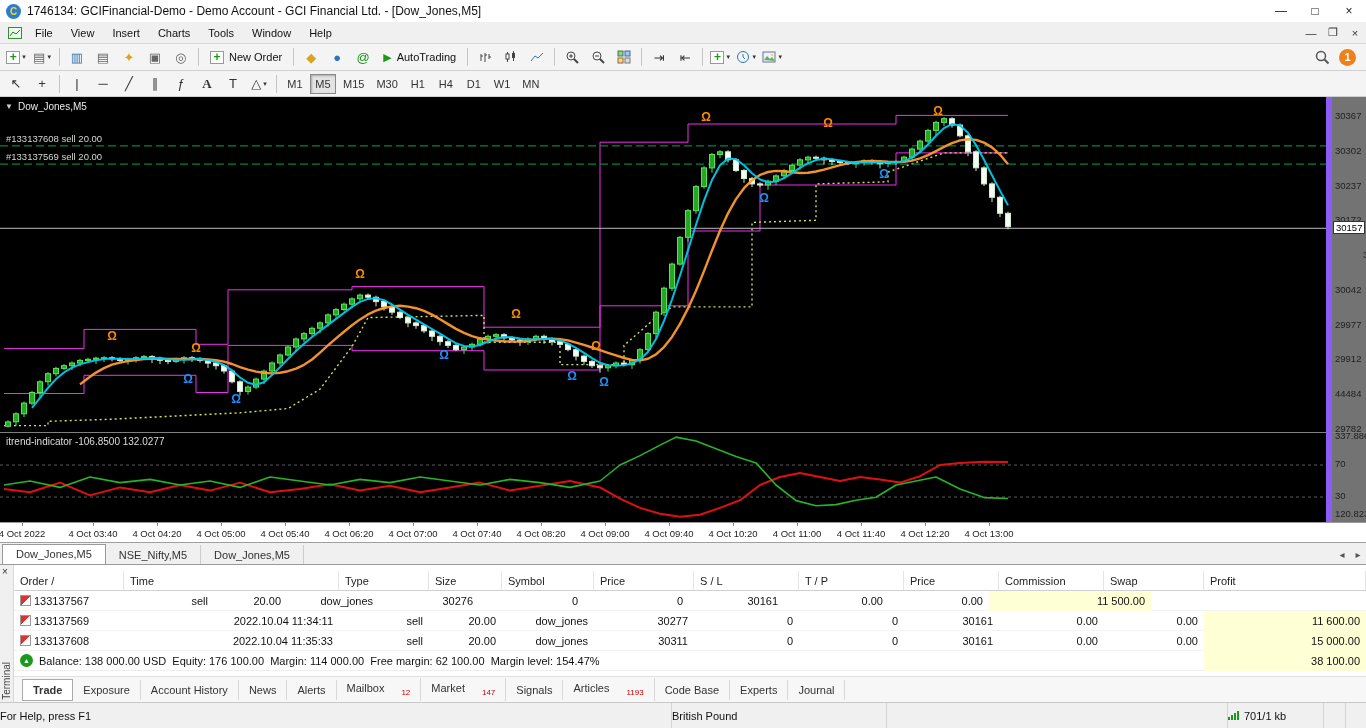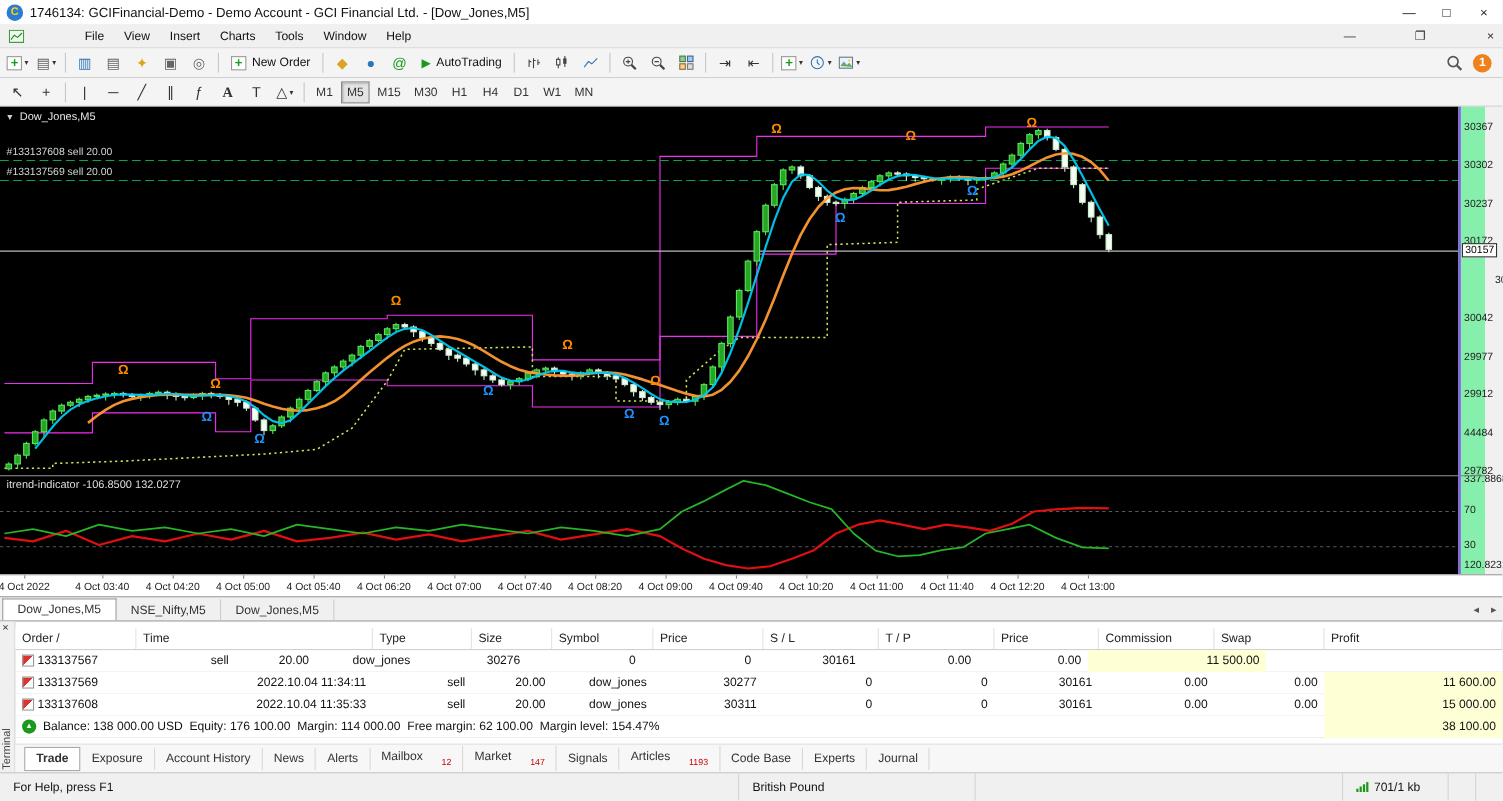--- a/index.html
+++ b/index.html
@@ -12,21 +12,21 @@
   button { border:none; background:transparent; padding:0; font:inherit; color:inherit; }
 
   
   .titlebar { height:22px; background:#fff; display:flex; align-items:center; padding-left:6px; font-size:12px; }
   .app-icon { width:15px; height:15px; border-radius:50%; background:#2b7cd3; color:#ffd700; font-weight:bold;
               font-size:10px; display:inline-flex; align-items:center; justify-content:center; margin-right:6px; }
   .title-text { white-space:nowrap; }
   .win-btn { width:34px; text-align:center; font-size:12px; color:#222; padding:2px 0; }
 
   
-  .menubar { height:22px; background:#f0f0f0; border-bottom:1px solid #d8d8d8; display:flex; align-items:center; padding-left:4px;gap:42px; }
+  .menubar { height:22px; background:#f0f0f0; border-bottom:1px solid #d8d8d8; display:flex; align-items:center; padding-left:4px; }
   .menu-chart-icon { margin:0 4px; display:inline-flex; }
   .menu-item { padding:3px 9px; color:#111; }
   .mdi-btn { width:22px; text-align:center; color:#333; font-size:11px; }
 
   
   .toolbar { display:flex; align-items:center; background:#f4f4f4; border-bottom:1px solid #d0d0d0; padding-left:3px; }
   #toolbar1 { height:27px; }
   #toolbar2 { height:26px; }
   .tb-btn { min-width:24px; height:22px; display:inline-flex; align-items:center; justify-content:center; margin:0 1px; }
   .tb-label-btn { display:inline-flex; align-items:center; gap:5px; padding:0 7px; height:22px; }
@@ -44,21 +44,21 @@
   .tf-btn.active { background:#e3e3e3; border:1px solid #8a8a8a; box-shadow:inset 1px 1px 2px rgba(0,0,0,.25); }
 
   
   #chart-area { position:absolute; top:97px; left:0; width:1326px; height:335px; background:#000; overflow:hidden; }
   #chart-area svg, #indicator-area svg { display:block; }
   .symbol-label { position:absolute; top:4px; left:5px; color:#e8e8e8; font-size:10px; display:flex; gap:5px; align-items:center; }
   .symbol-label .tri { font-size:8px; color:#cfcfcf; }
   .order-label { position:absolute; left:6px; color:#cfd8cf; font-size:9.5px; white-space:pre; }
   #indicator-area { position:absolute; top:432px; left:0; width:1326px; height:90px; background:#000; border-top:1px solid #808080; overflow:hidden; }
   .ind-label { position:absolute; top:3px; left:6px; color:#ddd; font-size:10px; }
-  #price-axis { position:absolute; top:97px; left:1326px; width:24px; height:425px; background:#86efac; border-left:2px solid #8b5cf6; }
+  #price-axis { position:absolute; top:97px; left:1326px; width:40px; height:425px; background:#737373; border-left:6px solid #8b5cf6; }
   .ptick { position:absolute; left:3px; font-size:9.5px; color:#222; white-space:nowrap; }
   .bid-box { position:absolute; left:1px; border:1px solid #333; background:#fff; font-size:9.5px; padding:0 2px; color:#000; }
   #price-axis::after { content:""; position:absolute; top:335px; left:0; right:0; height:1px; background:#808080; }
   #time-axis { position:absolute; top:522px; left:0; width:1366px; height:20px; background:#fff; border-top:1px solid #999; }
   .tlabel { position:absolute; top:5px; transform:translateX(-50%); font-size:9.5px; color:#222; white-space:nowrap; }
   .ttick { position:absolute; top:0; width:1px; height:3px; background:#888; }
 
   
   #chart-tabs { position:absolute; top:542px; left:0; width:1366px; height:22px; background:#f0f0f0; border-top:1px solid #a0a0a0;
                 display:flex; align-items:flex-end; padding-left:2px; }
@@ -90,21 +90,21 @@
   .balance-total { width:162px; text-align:right; padding:0 6px; height:20px; line-height:20px; }
   #terminal-tabs { position:absolute; left:14px; right:0; bottom:0; height:26px; background:#f7f7f7; border-top:1px solid #e0e0e0;
                    display:flex; align-items:center; padding-left:8px; }
   .t-tab { padding:4px 10px; color:#333; border-right:1px solid #d8d8d8; }
   .t-tab.active { background:#fff; border:1px solid #aaa; font-weight:bold; }
   .t-count { color:#cc0000; font-size:8px; vertical-align:sub; margin-left:17px; }
 
   
   #status-bar { position:absolute; top:702px; left:0; width:1366px; height:26px; background:#f0f0f0; border-top:1px solid #c8c8c8;
                 display:flex; align-items:stretch; }
-  .sb-sec { border-right:1px solid #d4d4d4; display:flex; align-items:center; padding:0 12px; white-space:nowrap; }
+  .sb-sec { border-right:1px solid #d4d4d4; display:flex; align-items:center; padding:0 0; white-space:nowrap; }
   .sb-sec.flexsec { flex:1; }
   .sb-sec.last { border-right:none; }
   .conn-bars { display:inline-flex; align-items:flex-end; gap:1px; margin-right:5px; }
   .conn-bars i { display:inline-block; width:2px; background:#1a9a1a; }
   .conn-bars i:nth-child(1){height:3px;} .conn-bars i:nth-child(2){height:5px;}
   .conn-bars i:nth-child(3){height:7px;} .conn-bars i:nth-child(4){height:9px;}
 </style>
 </head>
 <body>
 

